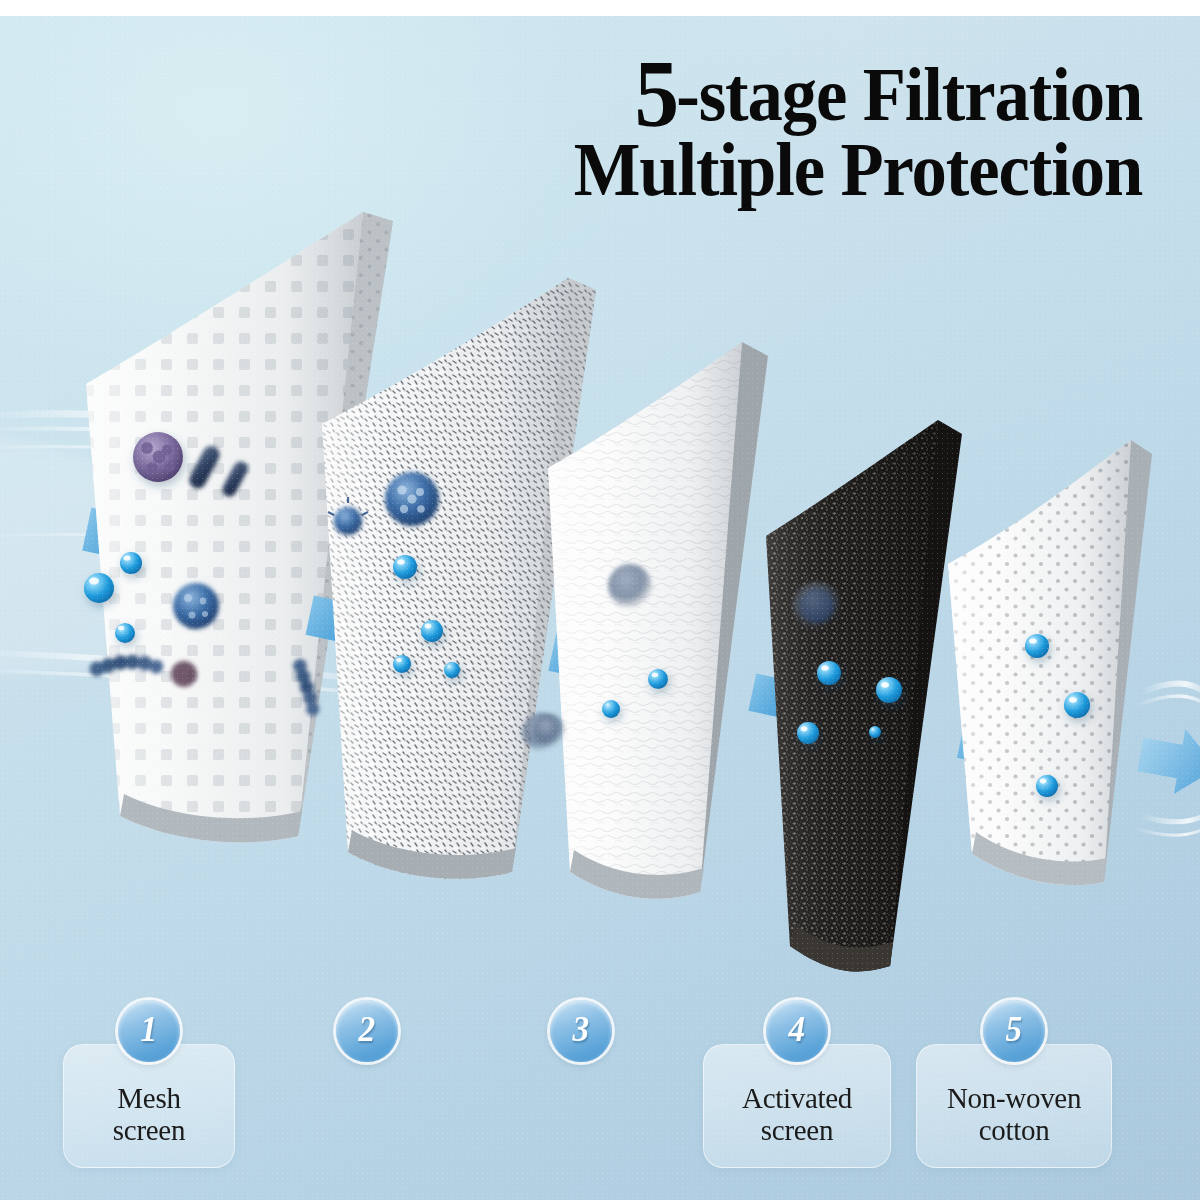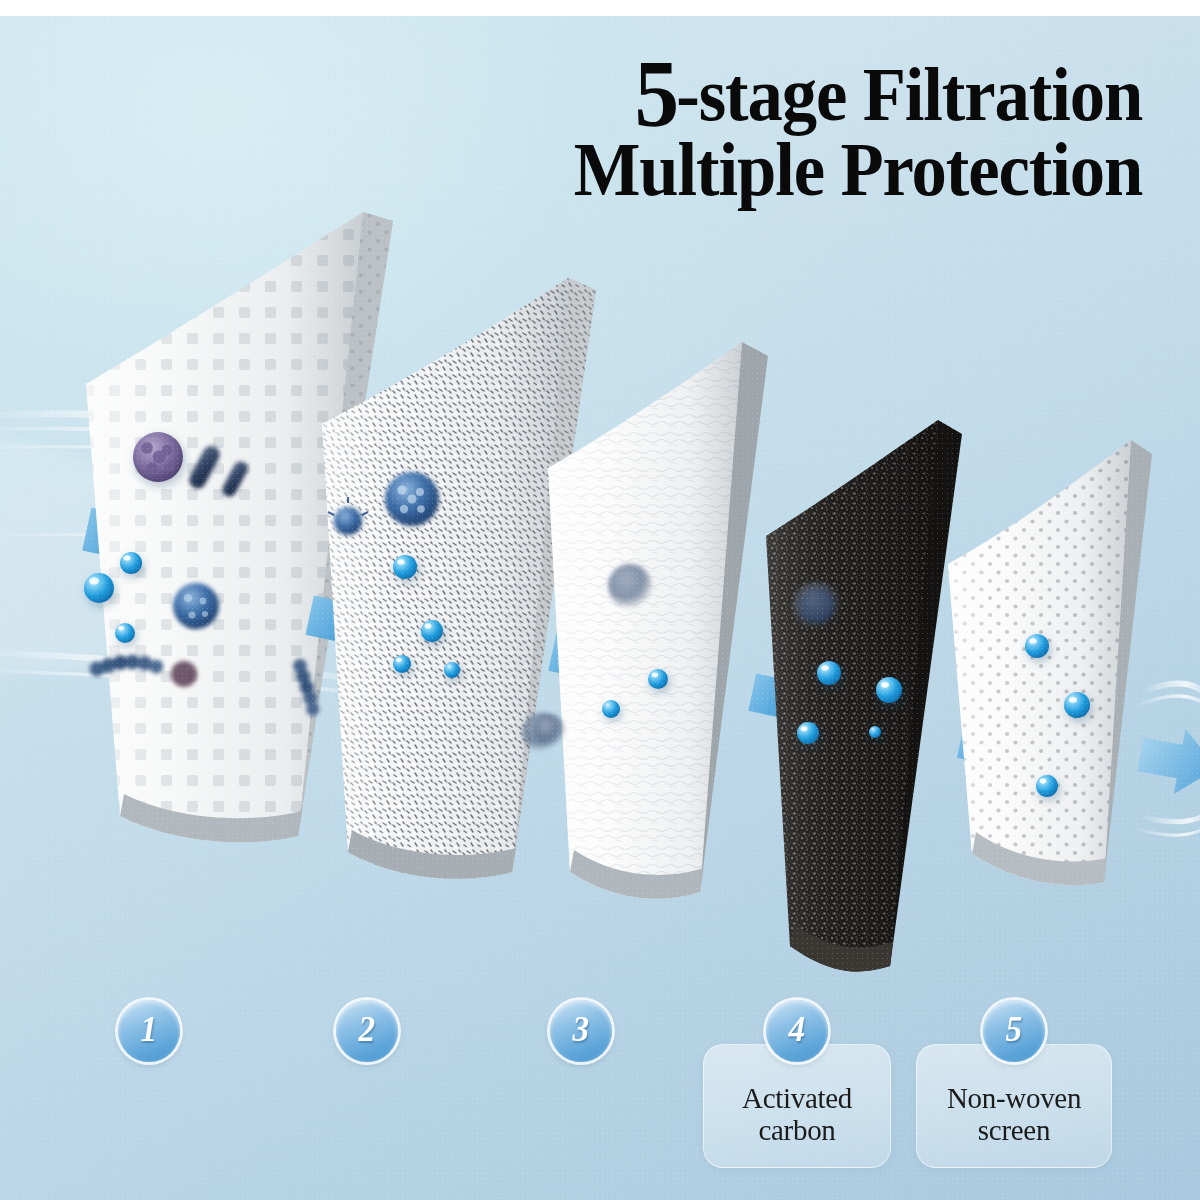--- a/index.html
+++ b/index.html
@@ -525,49 +525,53 @@
     </div>
     <div class="title-line">Multiple Protection</div>
   </div>
 
   <div class="legend">
 
     <div class="legend-item" style="left:63px;">
       <div class="badge">
         <span>1</span>
       </div>
+      <div class="card">
+        <div class="card-label">Mesh
+screen</div>
+      </div>
     </div>
 
     <div class="legend-item" style="left:272px; width:190px;">
       <div class="badge">
         <span>2</span>
       </div>
     </div>
 
     <div class="legend-item" style="left:490px; width:182px;">
       <div class="badge">
         <span>3</span>
       </div>
     </div>
 
     <div class="legend-item" style="left:703px; width:188px;">
       <div class="badge">
         <span>4</span>
       </div>
       <div class="card">
         <div class="card-label">Activated
-carbon</div>
+screen</div>
       </div>
     </div>
 
     <div class="legend-item" style="left:916px; width:196px;">
       <div class="badge">
         <span>5</span>
       </div>
       <div class="card">
         <div class="card-label">Non-woven
-screen</div>
+cotton</div>
       </div>
     </div>
 
   </div>
 
 </div>
 
 </body></html>

